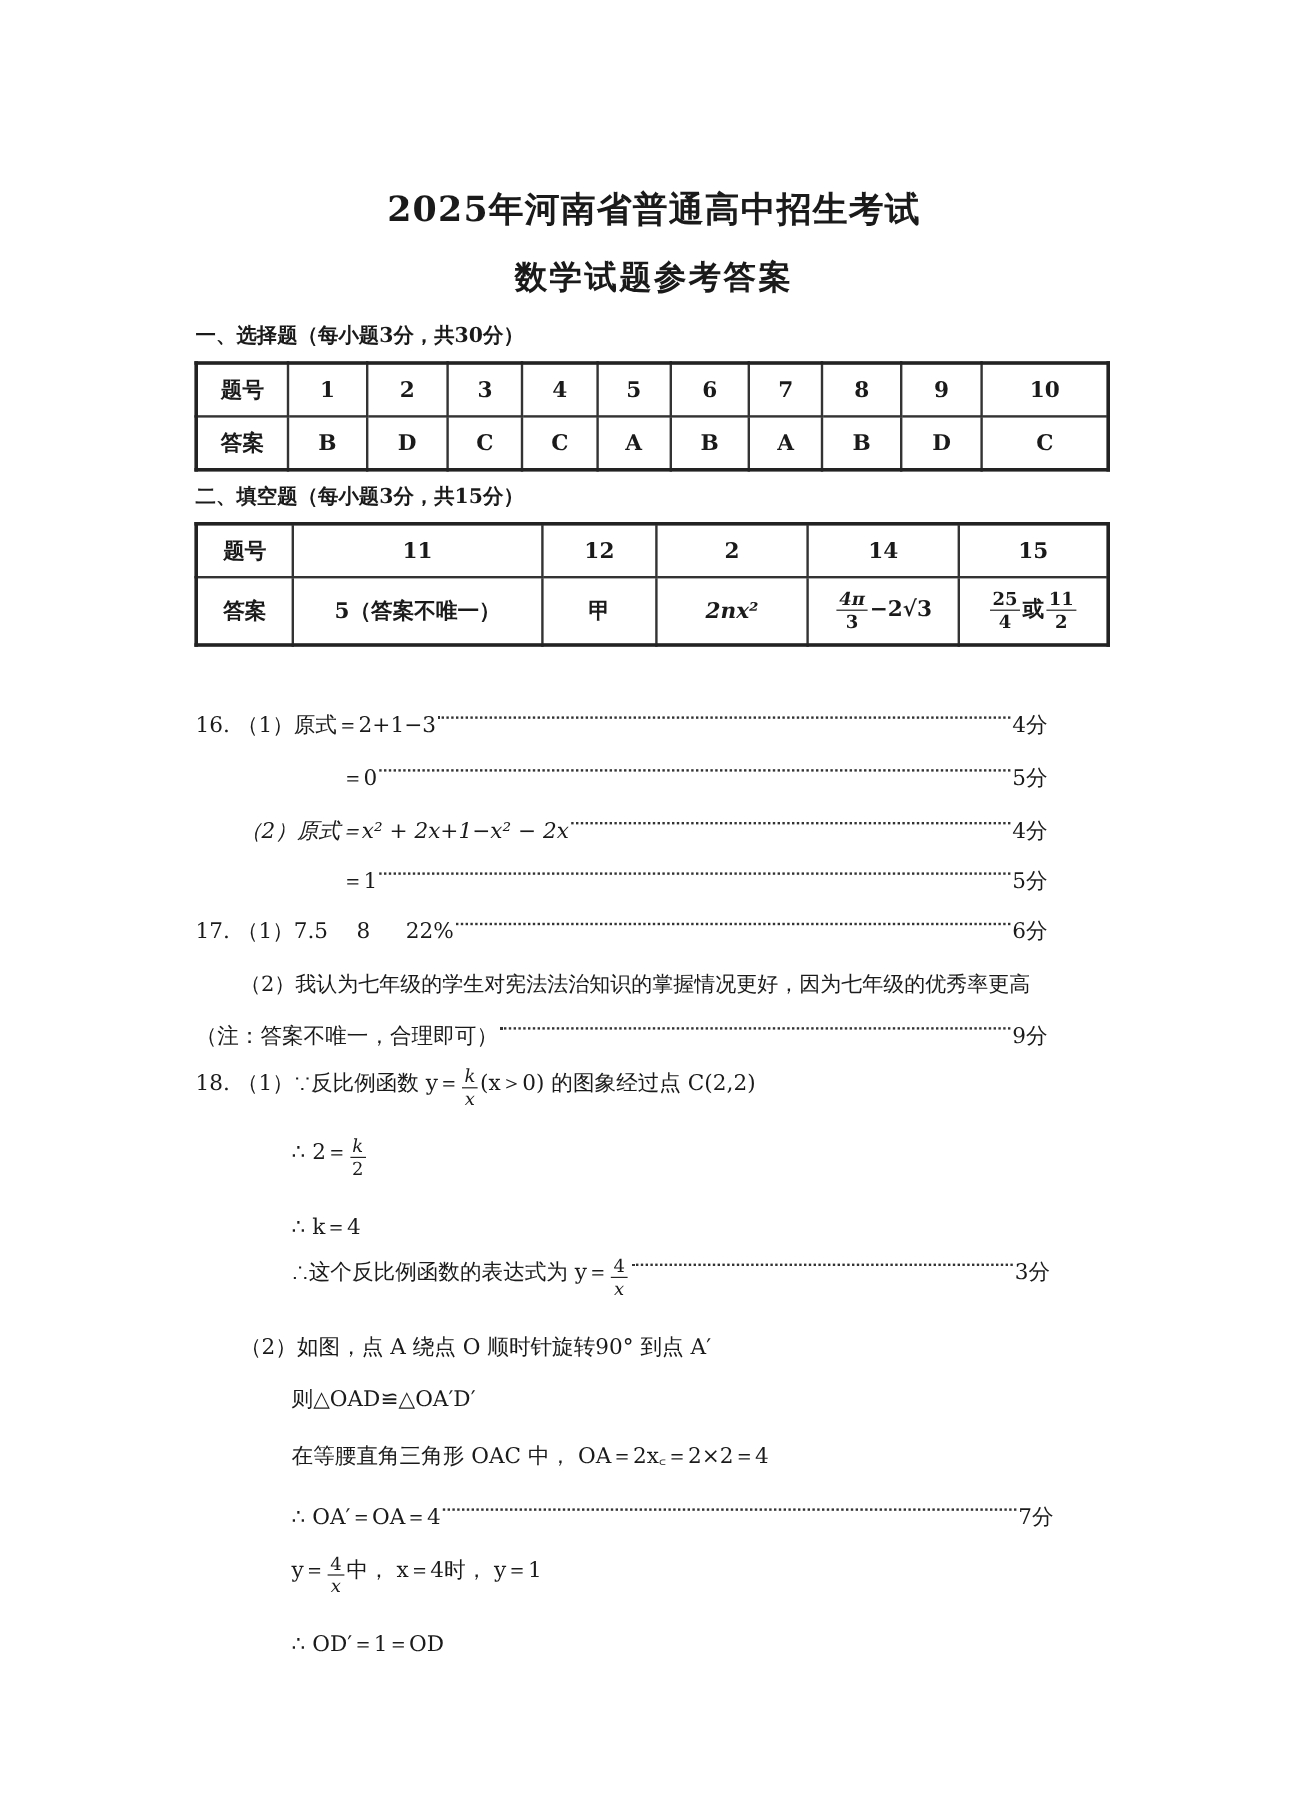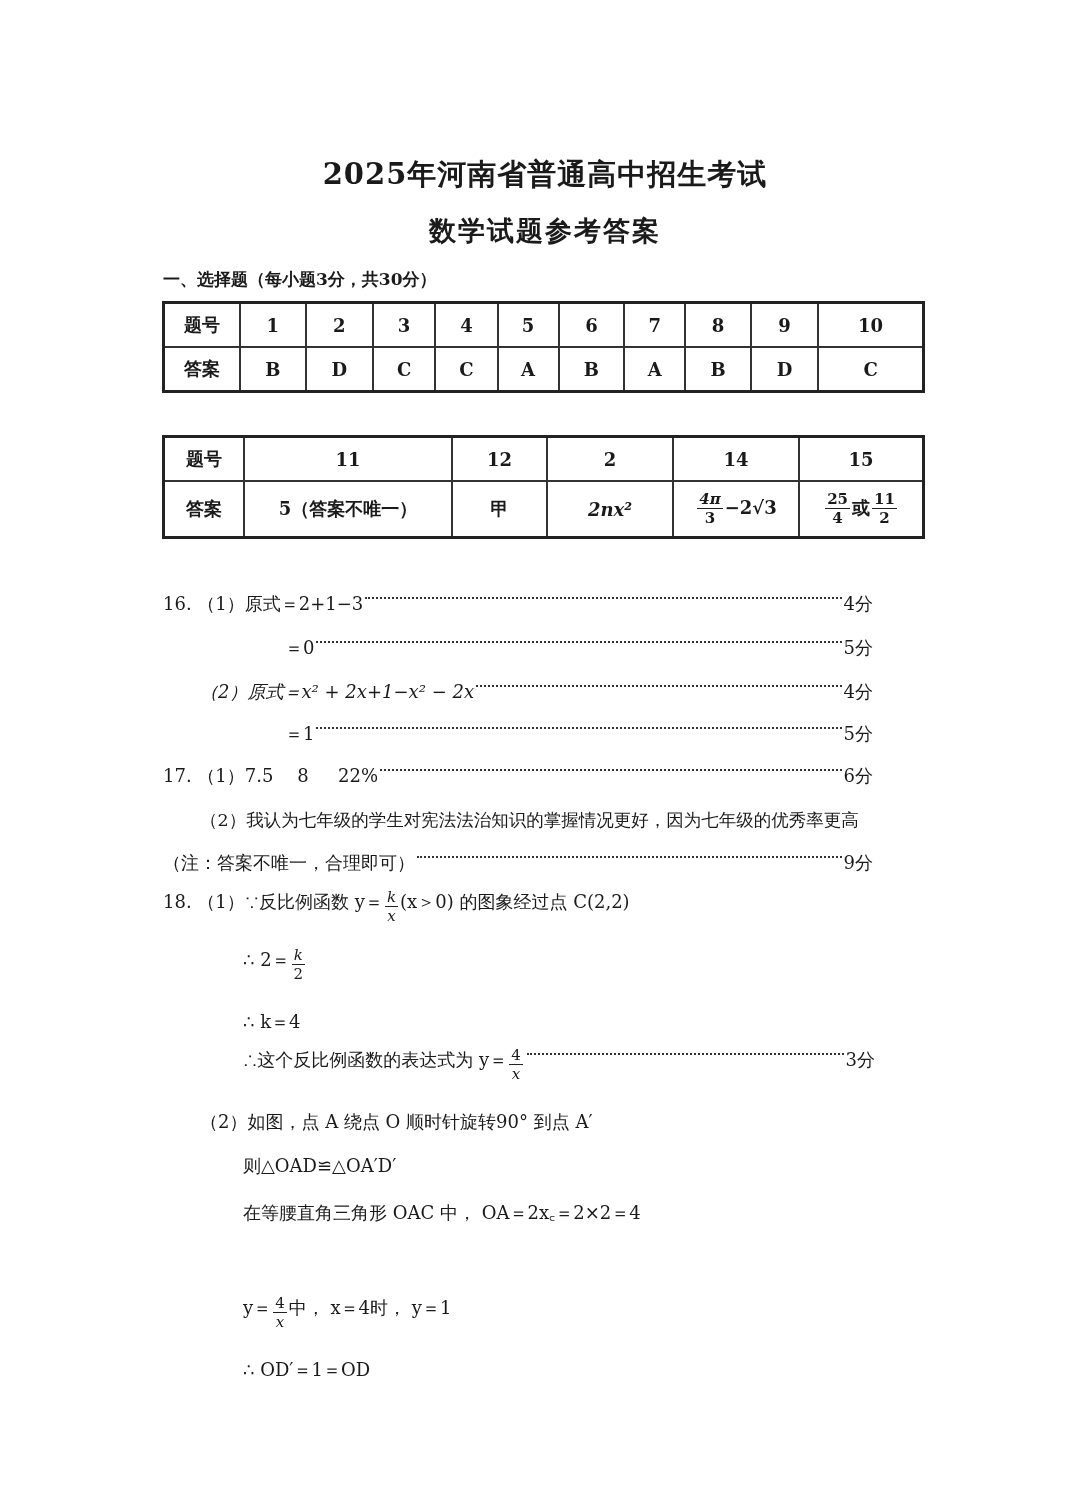--- a/index.html
+++ b/index.html
@@ -60,20 +60,21 @@
       <td>A</td>
       <td>B</td>
       <td>A</td>
       <td>B</td>
       <td>D</td>
       <td>C</td>
     </tr>
   </tbody>
     </table>
 
+  <div class="sec" style="top:402px;">二、填空题（每小题3分，共15分）</div>
   <table class="ans" id="t2">
     <tbody>
         <tr class="r1">
       <td style="width:78px">题号</td>
       <td style="width:206px">11</td>
       <td style="width:93px">12</td>
       <td style="width:124px">2</td>
       <td style="width:124px">14</td>
       <td>15</td>
     </tr>
@@ -156,20 +157,25 @@
     <span class="frac">
         <span class="num">4</span>
         <span class="den it">x</span>
       </span>
     <span class="dots"></span>
     <span class="pts">3分</span>
   </div>
   <div class="line" style="left:200px; top:1110px;">（2）如图，点 A 绕点 O 顺时针旋转90° 到点 A′</div>
   <div class="line" style="left:243px; top:1154px;">则△OAD≌△OA′D′</div>
   <div class="line" style="left:243px; top:1200px;">在等腰直角三角形 OAC 中， OA＝2x꜀＝2×2＝4</div>
+  <div class="line" style="left:243px; top:1252px; width:635px;">
+    <span>∴ OA′＝OA＝4</span>
+    <span class="dots"></span>
+    <span class="pts">7分</span>
+  </div>
   <div class="line" style="left:243px; top:1296px;">
     <span>y＝</span>
     <span class="frac">
         <span class="num">4</span>
         <span class="den it">x</span>
       </span>
     <span>中， x＝4时， y＝1</span>
   </div>
   <div class="line" style="left:243px; top:1358px;">∴ OD′＝1＝OD</div>
 

